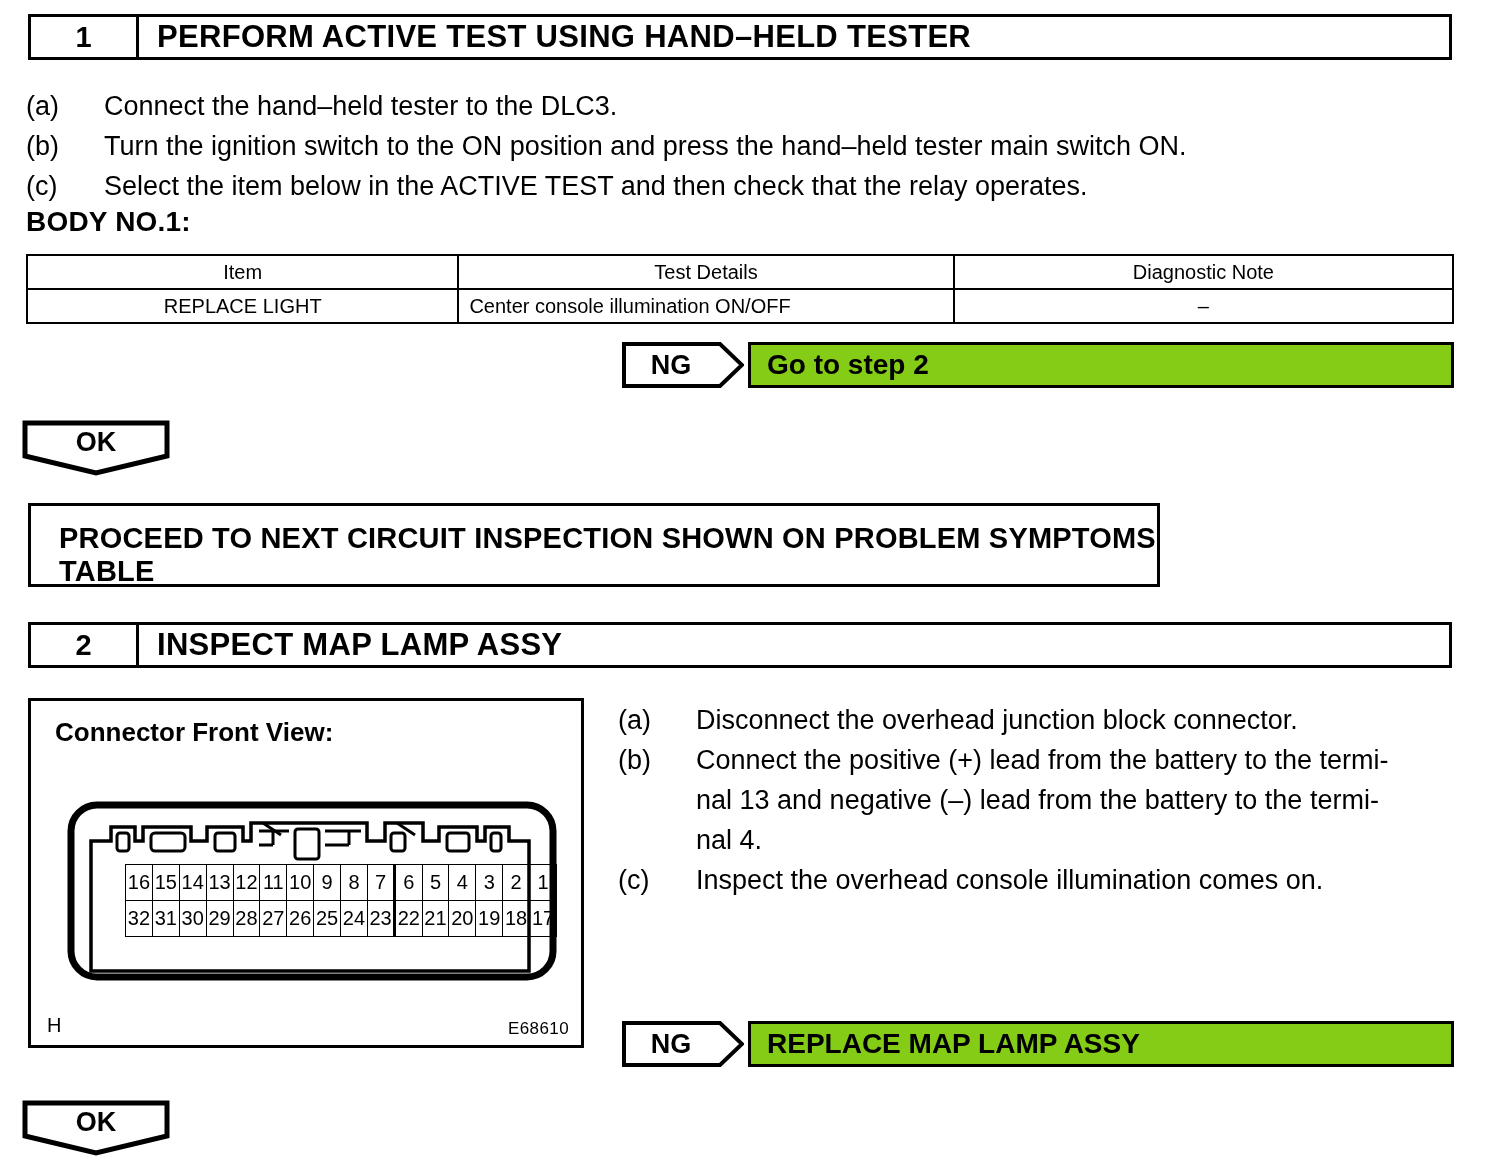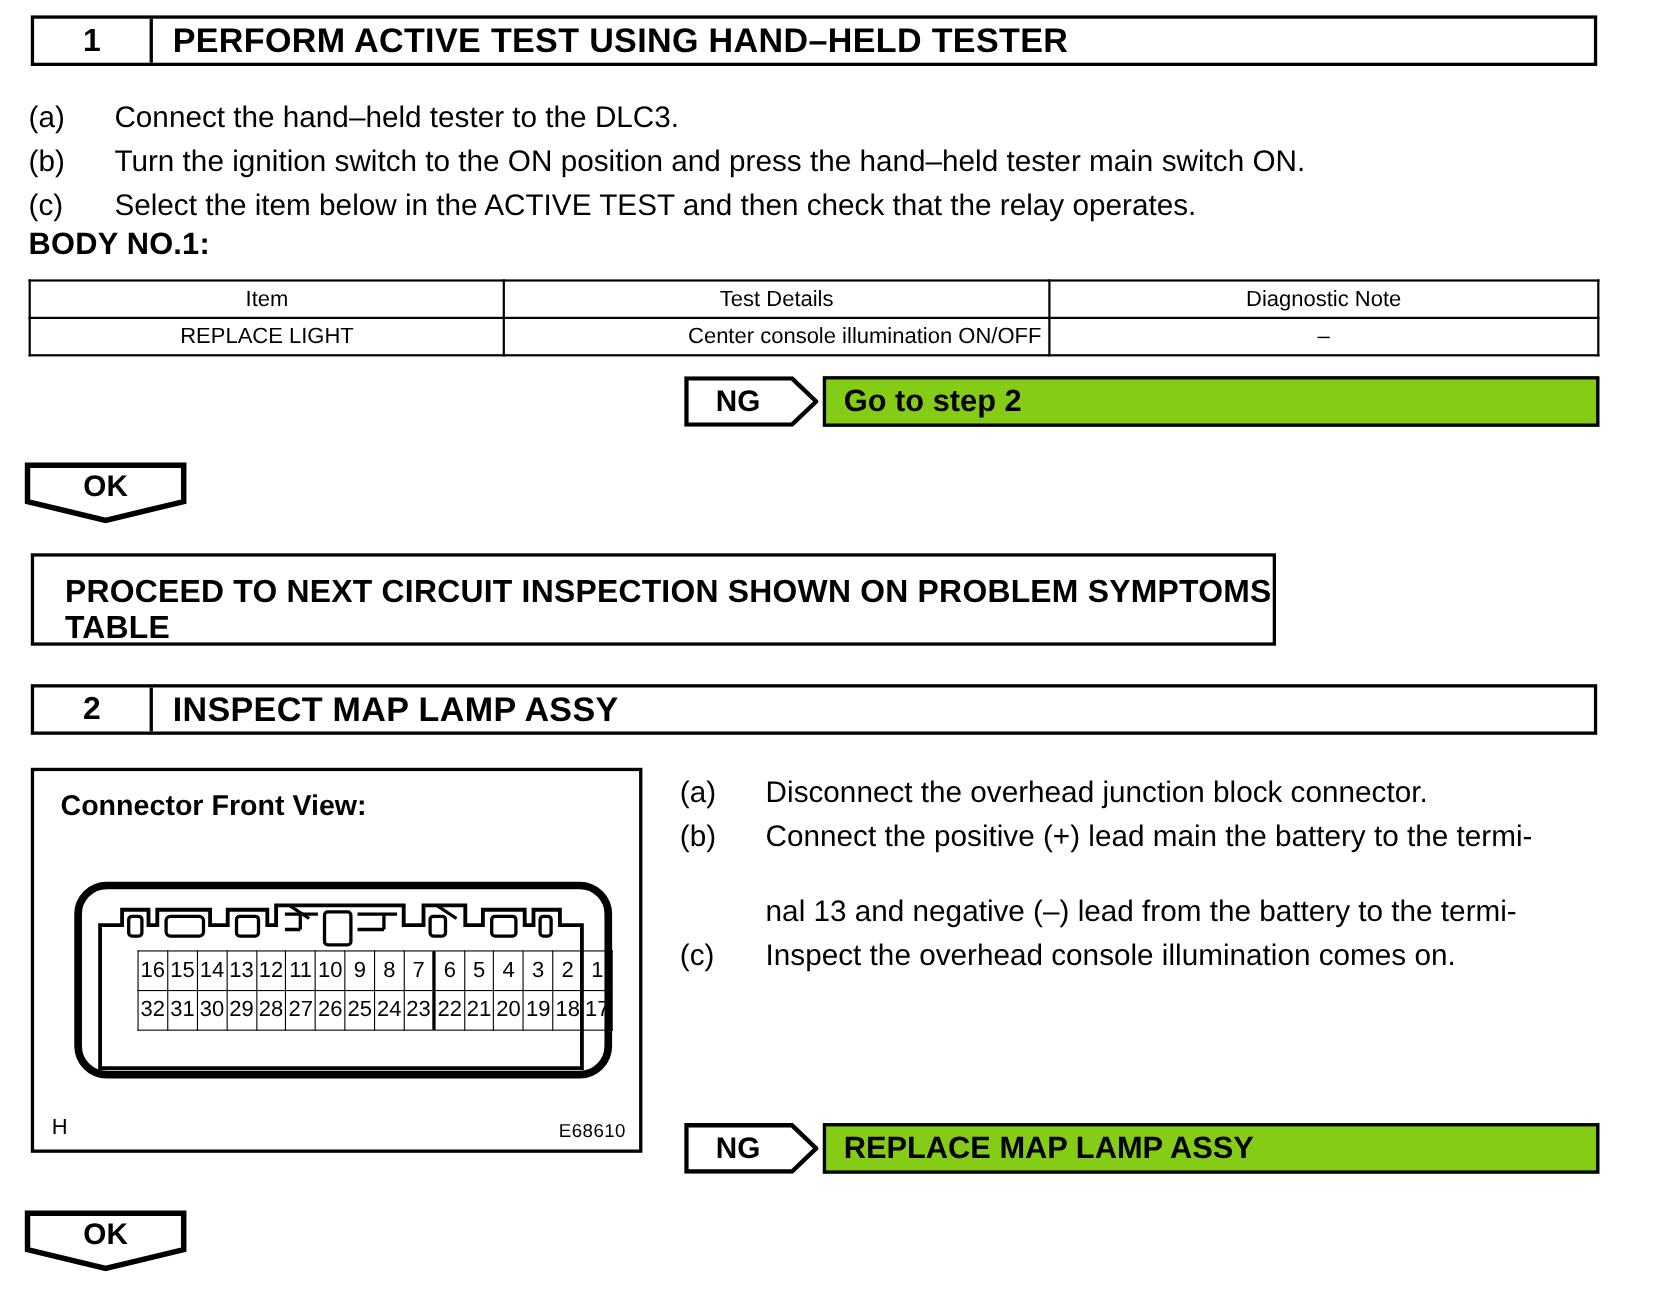--- a/index.html
+++ b/index.html
@@ -52,21 +52,21 @@
   }
   .instr .row {
     display: flex;
     align-items: flex-start;
   }
   .instr .marker {
     width: 78px;
     flex: 0 0 78px;
   }
   .instr .txt { flex: 1 1 auto; }
-  .instr .cont { padding-left: 78px; margin-top: 28px; }
+  .instr .cont { padding-left: 78px; }
 
   .bodyno {
     position: absolute;
     font-size: 28px;
     font-weight: bold;
     letter-spacing: 0.2px;
   }
 
   
   table.spec {
@@ -76,21 +76,21 @@
   }
   table.spec td {
     border: 2px solid #000;
     height: 34px;
     font-size: 20px;
     text-align: center;
     padding: 2px 6px;
     box-sizing: border-box;
   }
   table.spec td.left {
-    text-align: right;
+    text-align: left;
     padding-left: 10px;
   }
 
   
   .ng-row { position: absolute; display: flex; align-items: stretch; }
   .ng-tag {
     position: relative;
     width: 122px;
     height: 46px;
     flex: 0 0 122px;
@@ -366,23 +366,24 @@
   <div class="conn-code">E68610</div>
 </div>
 
 <div class="instr" style="left:618px; top:700px; width:870px;">
   <div class="row">
     <span class="marker">(a)</span>
     <span class="txt">Disconnect the overhead junction block connector.</span>
   </div>
   <div class="row">
     <span class="marker">(b)</span>
-    <span class="txt">Connect the positive (+) lead main the battery to the termi-</span>
+    <span class="txt">Connect the positive (+) lead from the battery to the termi-</span>
   </div>
   <div class="cont">nal 13 and negative (–) lead from the battery to the termi-</div>
+  <div class="cont">nal 4.</div>
   <div class="row">
     <span class="marker">(c)</span>
     <span class="txt">Inspect the overhead console illumination comes on.</span>
   </div>
 </div>
 
 <div class="ng-row" style="left:622px; top:1021px; width:832px; height:46px;">
   <div class="ng-tag">
     <svg width="122" height="46" viewBox="0 0 122 46" aria-hidden="true">
       <path d="M2,2 L98,2 L120,23 L98,44 L2,44 Z" fill="#fff" stroke="#000" stroke-width="4" stroke-linejoin="miter"></path>

